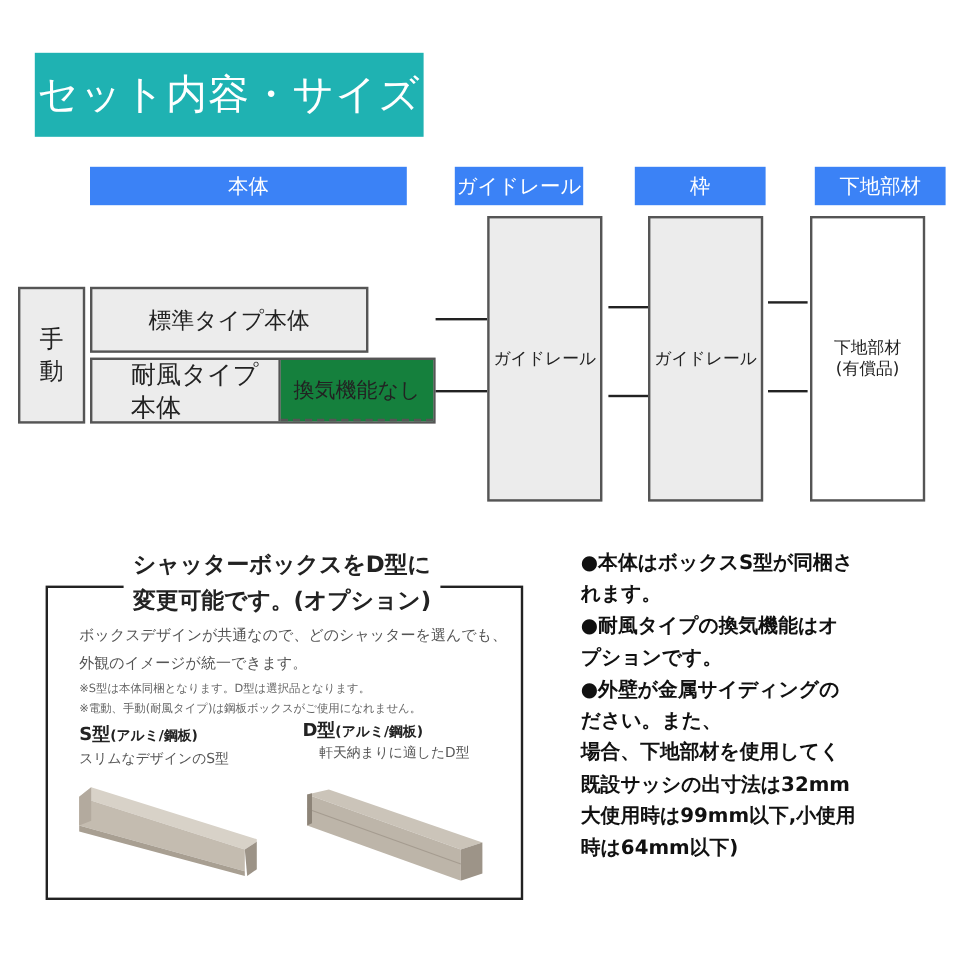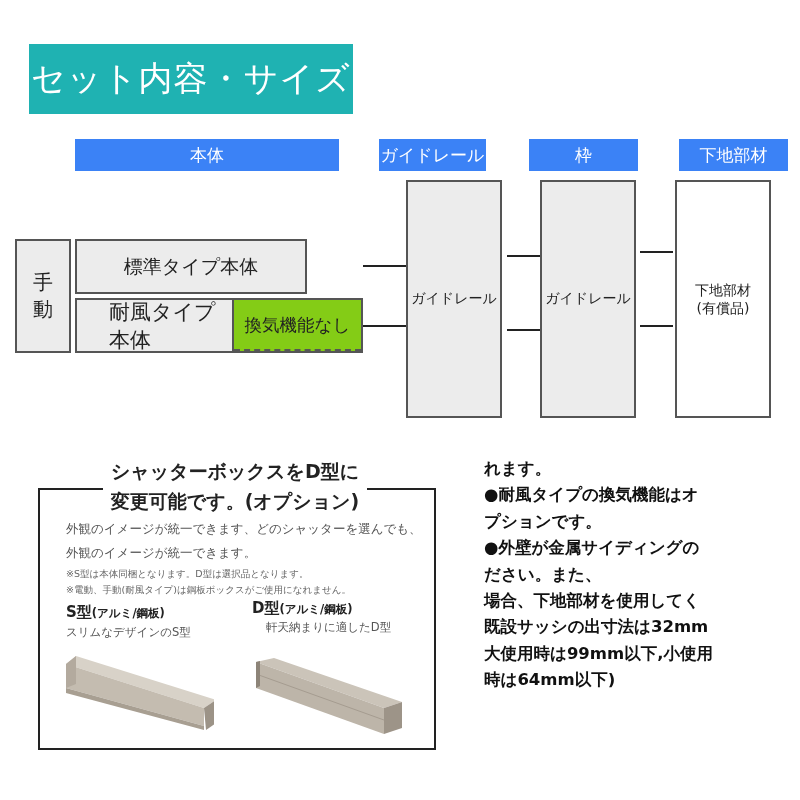--- a/index.html
+++ b/index.html
@@ -33,21 +33,21 @@
       display: flex; align-items: center; justify-content: center; font-size: 19px;
     }
     .wind-box {
       left: 75px; top: 298px; width: 288px; height: 55px;
       display: flex;
     }
     .wind-left {
       width: 157px; height: 100%; display: flex; align-items: center; justify-content: center;
       font-size: 21px; border-right: 2px solid #555; padding-left: 32px;
     }
-    .wind-right { flex: 1; background: #84cc16; display: flex; flex-direction: row; }
+    .wind-right { flex: 1; background: #15803d; display: flex; flex-direction: row; }
     .wind-opt { flex: 1; display: flex; align-items: center; justify-content: center; font-size: 17.5px; }
     .wind-opt.first { border-bottom: 2px dashed #555; }
 
     .hline { height: 2px; background: #222; }
 
     .rail-box, .frame-box, .base-box {
       top: 180px; width: 96px; height: 238px;
       display: flex; align-items: center; justify-content: center; text-align: center;
       font-size: 14px;
     }
@@ -116,21 +116,21 @@
   <span>下地部材</span>
   <span>(有償品)</span>
 </div>
 
 <div class="abs option-frame"></div>
 <div class="abs option-heading">
   <div>シャッターボックスをD型に</div>
   <div><span class="line2">変更可能です。(オプション)</span></div>
 </div>
 
-<div class="abs desc" style="top:521px;">外観のイメージが統一できます、どのシャッターを選んでも、</div>
+<div class="abs desc" style="top:521px;">ボックスデザインが共通なので、どのシャッターを選んでも、</div>
 <div class="abs desc" style="top:545px;">外観のイメージが統一できます。</div>
 <div class="abs note" style="top:568px;">※S型は本体同梱となります。D型は選択品となります。</div>
 <div class="abs note" style="top:584px;">※電動、手動(耐風タイプ)は鋼板ボックスがご使用になれません。</div>
 
 <div class="abs" style="left:66px;top:602px;">
   <span class="type-label">S型</span><span class="type-label"><small>(アルミ/鋼板)</small></span>
 </div>
 <div class="abs type-sub" style="left:66px;top:625px;">スリムなデザインのS型</div>
 <div class="abs box-img" style="left:64px;top:648px;">
   <svg width="150" height="82" viewBox="0 0 150 82">
@@ -150,20 +150,21 @@
   <svg width="150" height="82" viewBox="0 0 150 82">
     <polygon points="2,10 20,6 148,50 130,56" fill="#cbc4b9"></polygon>
     <polygon points="2,10 130,56 130,82 2,36" fill="#bdb5a9"></polygon>
     <polygon points="130,56 148,50 148,76 130,82" fill="#9d9488"></polygon>
     <line x1="2" y1="22" x2="130" y2="68" stroke="#a59c90" stroke-width="1"></line>
     <polygon points="2,10 6,9 6,34 2,36" fill="#8d8478"></polygon>
   </svg>
 </div>
 
 <div class="abs notes-right">
+  <div>●本体はボックスS型が同梱さ</div>
   <div>れます。</div>
   <div>●耐風タイプの換気機能はオ</div>
   <div>プションです。</div>
   <div>●外壁が金属サイディングの</div>
   <div>ださい。また、</div>
   <div>場合、下地部材を使用してく</div>
   <div>既設サッシの出寸法は32mm</div>
   <div>大使用時は99mm以下,小使用</div>
   <div>時は64mm以下)</div>
 </div>

